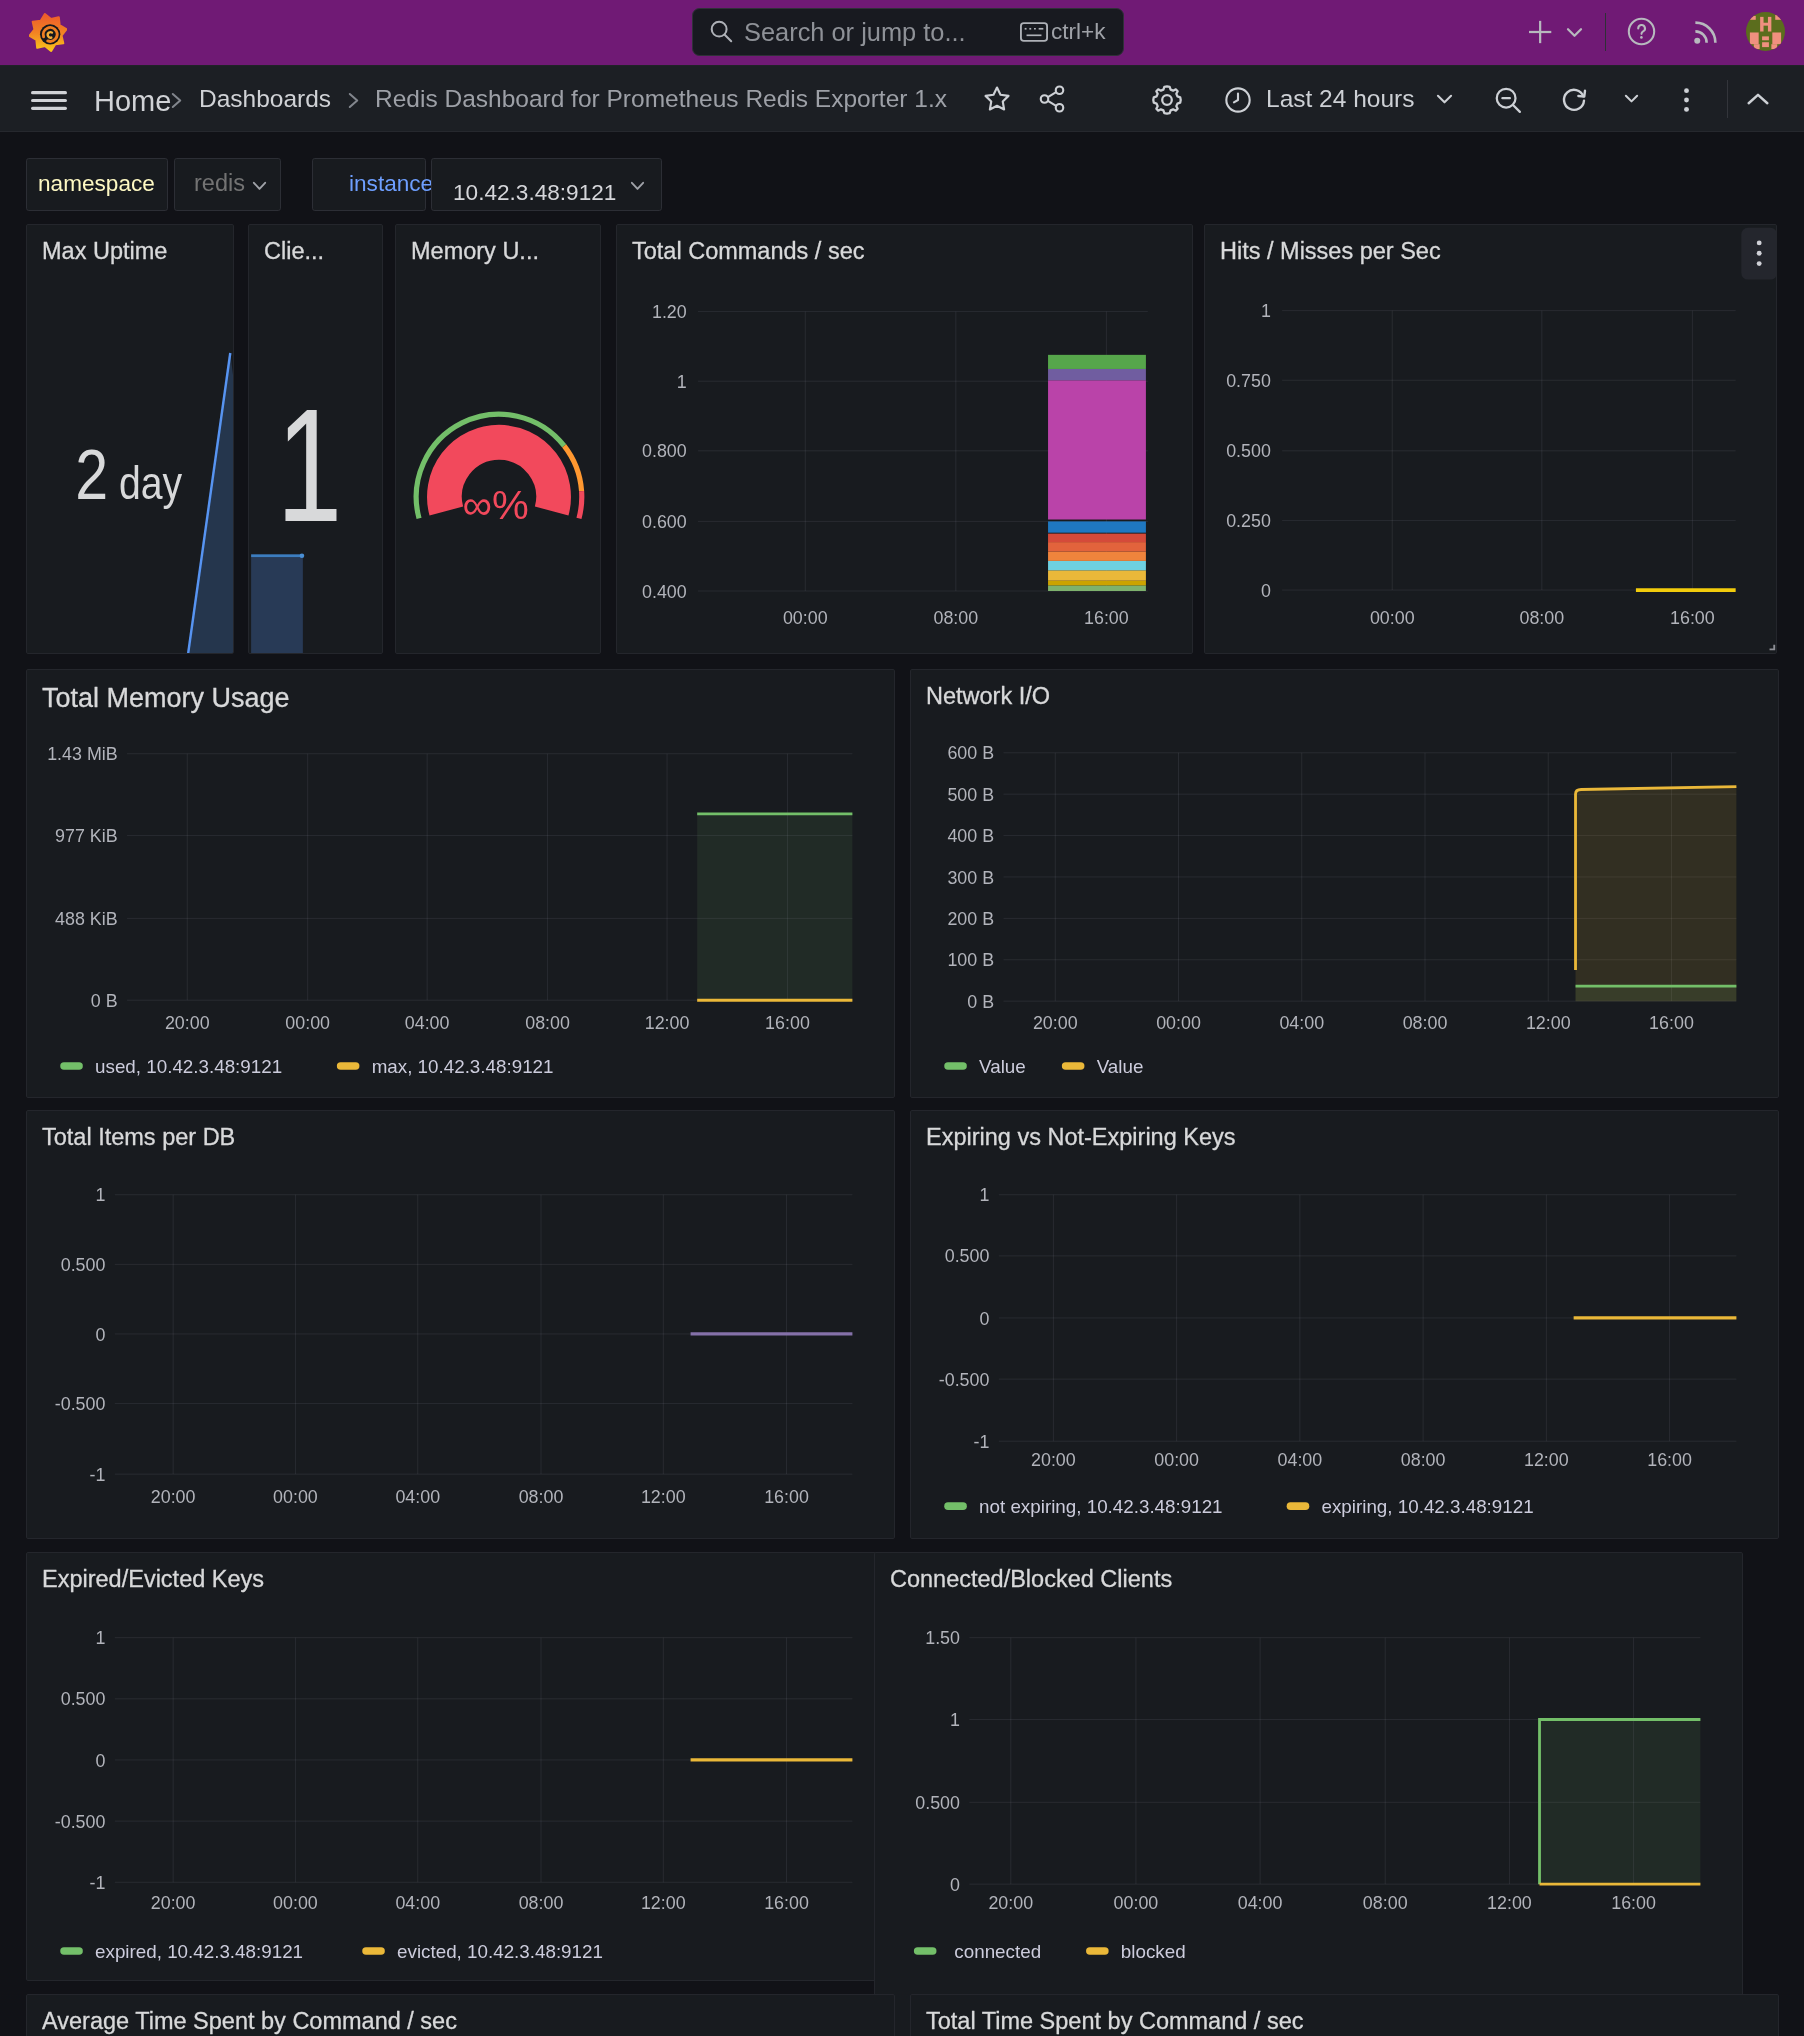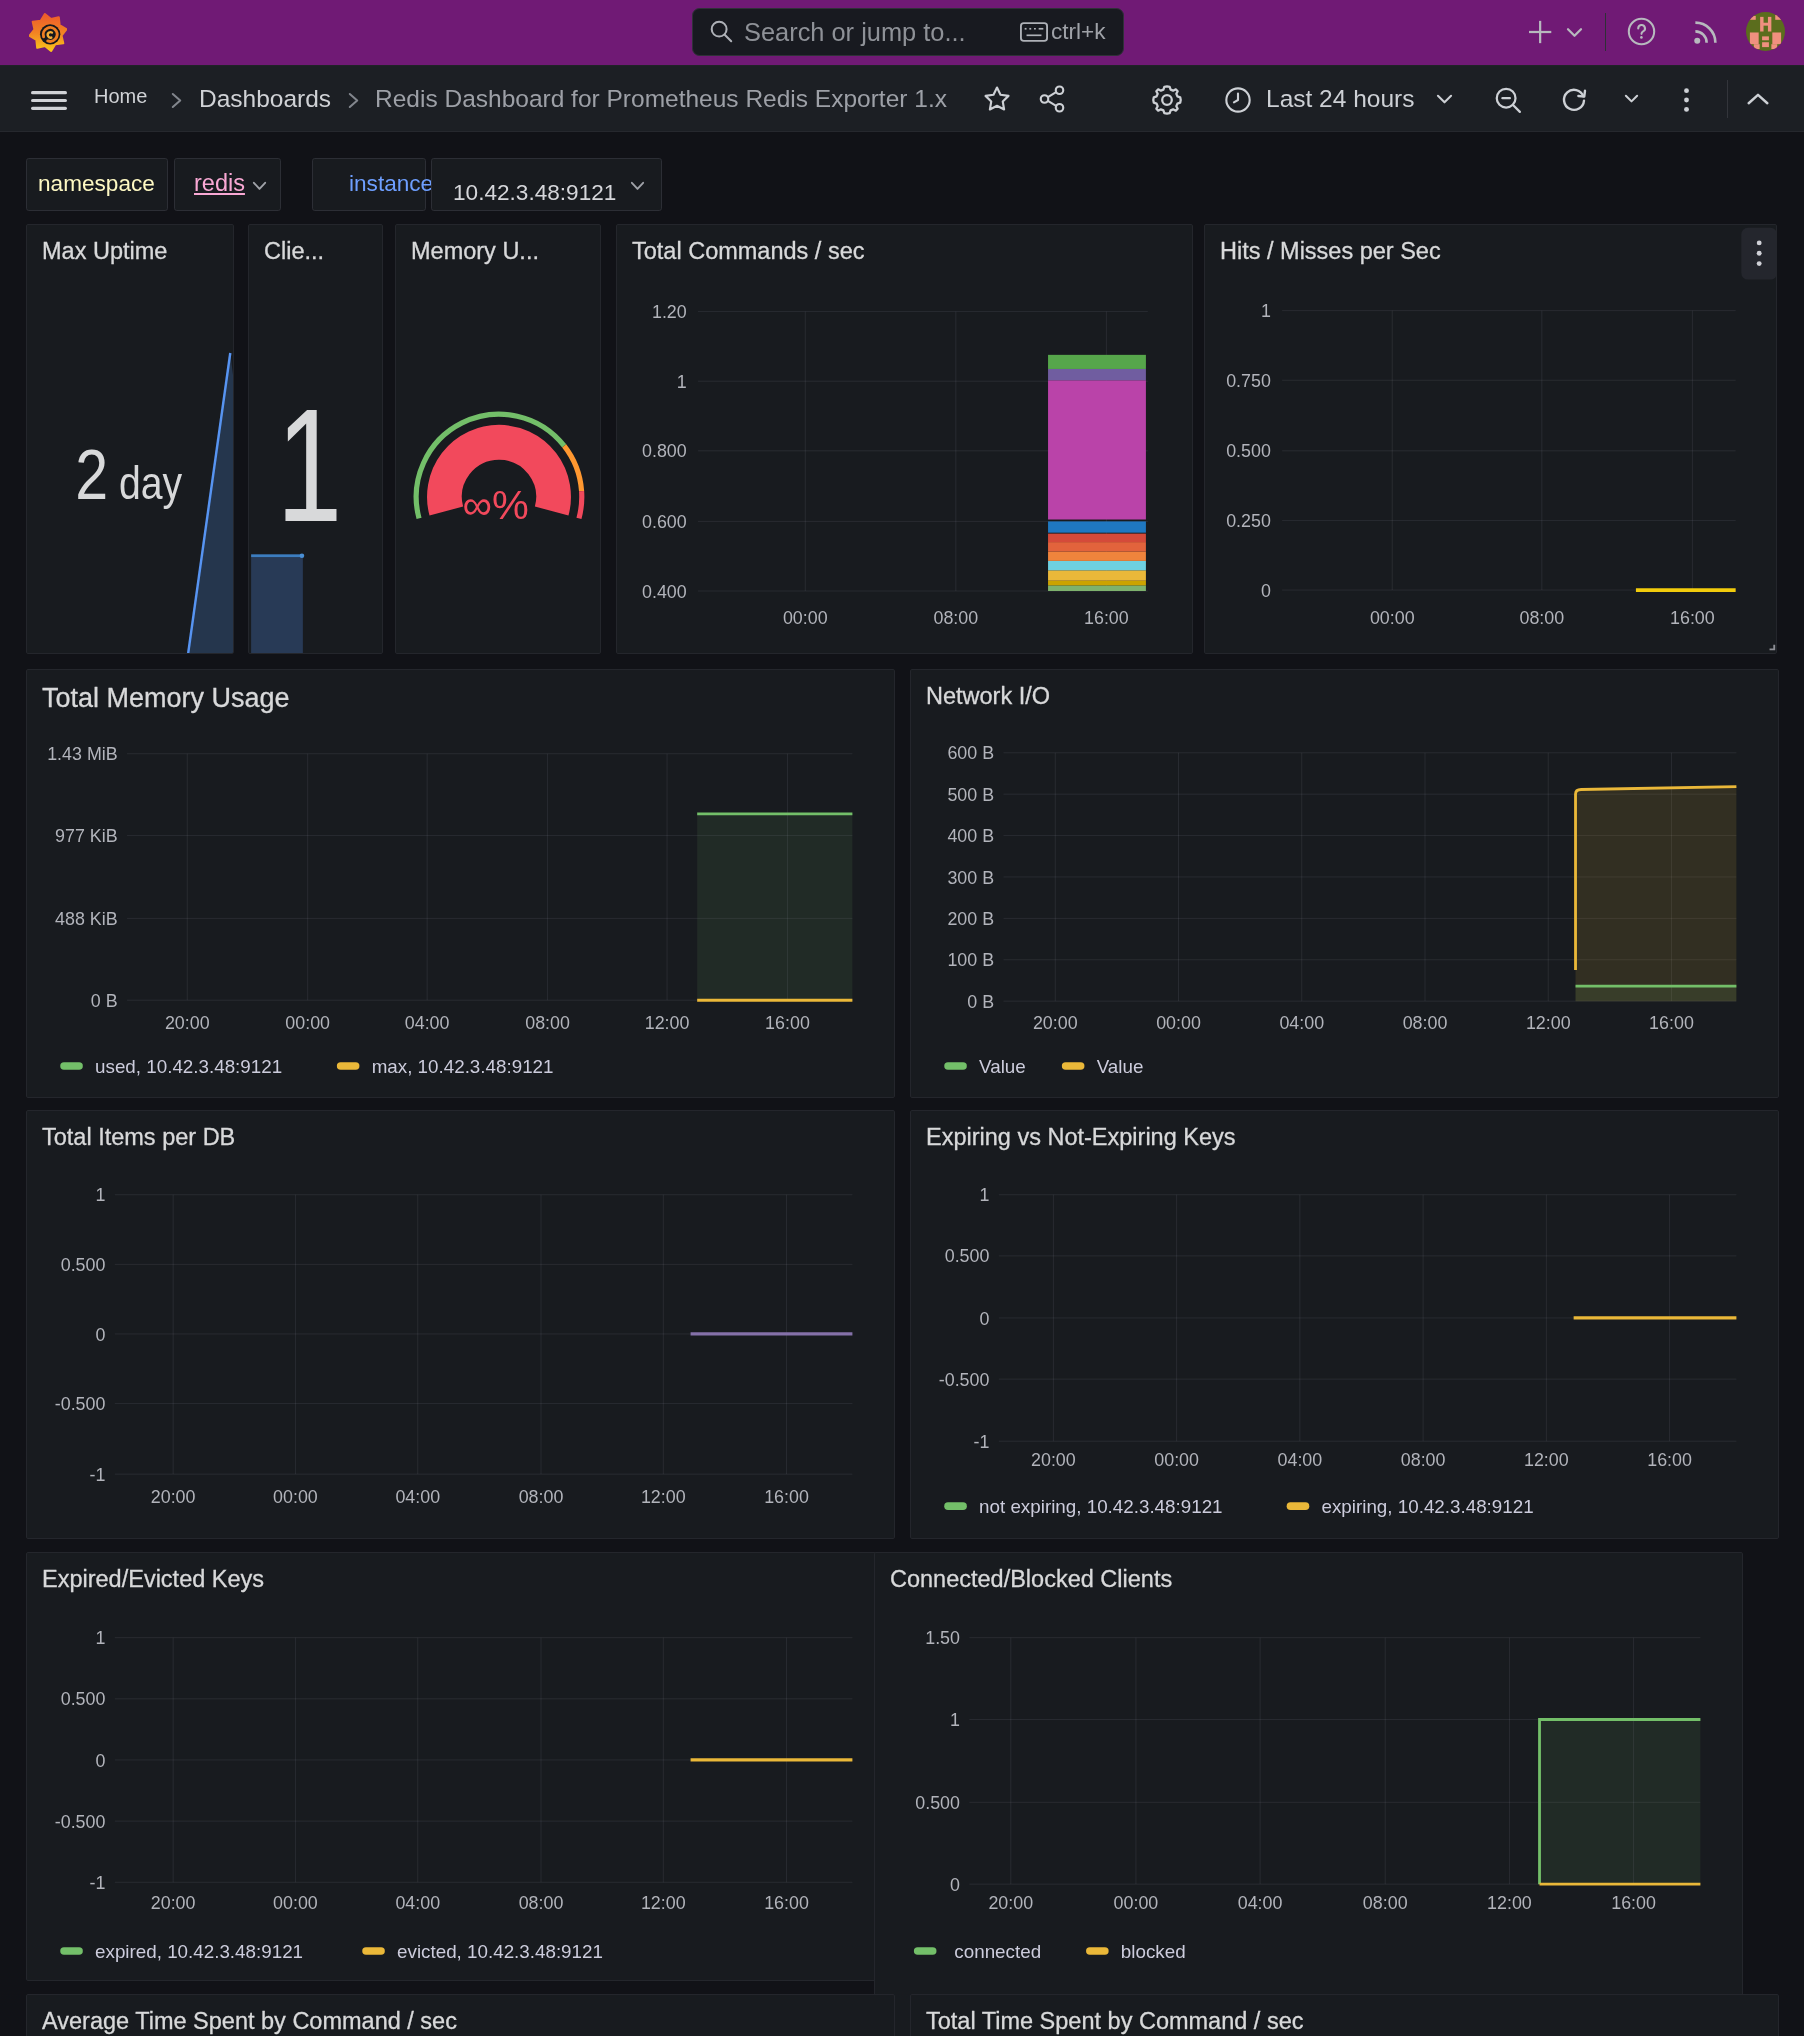--- a/index.html
+++ b/index.html
@@ -70,21 +70,21 @@
         <rect x="16.5" y="31" width="7" height="5" fill="#f0907f"></rect>
       </g>
     </svg>
 </div>
 <div class="abs" style="left:0;top:66px;width:1804px;height:66px;background:#1c1f24;border-bottom:0.9px solid #26282e;">
 <svg class="abs" style="left:31px;top:24.5px;" width="36" height="19" viewBox="0 0 38 20">
 <rect x="0" y="0" width="38" height="3.4" rx="1.7" fill="#d0d2d6"></rect>
 <rect x="0" y="8.3" width="38" height="3.4" rx="1.7" fill="#d0d2d6"></rect>
 <rect x="0" y="16.6" width="38" height="3.4" rx="1.7" fill="#d0d2d6"></rect>
     </svg>
-<div class="abs" style="left:94px;top:19px;font-size:20px;color:#d0d2d6;">Home</div>
+<div class="abs" style="left:94px;top:19px;font-size:29px;color:#d0d2d6;">Home</div>
 <svg class="abs" style="left:170px;top:24.5px;" width="13" height="19" viewBox="0 0 14 20">
       <polyline points="3,3 11,10 3,17" fill="none" stroke="#82868d" stroke-width="2.2" stroke-linecap="round" stroke-linejoin="round"></polyline>
     </svg>
 <div class="abs" style="left:199px;top:19px;font-size:24.5px;color:#d0d2d6;">Dashboards</div>
 <svg class="abs" style="left:347px;top:24.5px;" width="13" height="19" viewBox="0 0 14 20">
       <polyline points="3,3 11,10 3,17" fill="none" stroke="#82868d" stroke-width="2.2" stroke-linecap="round" stroke-linejoin="round"></polyline>
     </svg>
 <div class="abs" style="left:375px;top:19px;font-size:24.5px;color:#9da0a7;">Redis Dashboard for Prometheus Redis Exporter 1.x</div>
 </div>
 <svg class="abs" style="left:981px;top:84px;" width="32" height="30" viewBox="0 0 24 24">
@@ -126,21 +126,21 @@
     <circle cx="8" cy="16" r="2.6" fill="#cdd0d5"></circle>
     <circle cx="8" cy="26" r="2.6" fill="#cdd0d5"></circle>
   </svg>
 <div class="abs" style="left:1727px;top:80px;width:0.9px;height:38px;background:#33353b;"></div>
 <svg class="abs" style="left:1744px;top:90px;" width="28" height="19" viewBox="0 0 30 20">
     <polyline points="5,14 15,5 25,14" fill="none" stroke="#cdd0d5" stroke-width="2.6" stroke-linecap="round" stroke-linejoin="round"></polyline>
   </svg>
 <div class="abs" style="left:26px;top:158px;width:142px;height:53px;background:#181b1f;border:0.9px solid #2c2e35;border-radius:2.8px;"></div>
 <div class="abs" style="left:38px;top:171px;font-size:22.6px;font-weight:500;color:#fef9c3;text-align:right;">namespace</div>
 <div class="abs" style="left:174px;top:158px;width:107px;height:53px;background:#181b1f;border:0.9px solid #2c2e35;border-radius:2.8px;"></div>
-<div class="abs" style="left:194px;top:170px;font-size:23.5px;color:#f9a8d4;text-decoration:underline;">redis</div>
+<div class="abs" style="left:194px;top:170px;font-size:23.5px;color:#737373;">redis</div>
 <svg class="abs" style="left:251px;top:180px;" width="17" height="12.2" viewBox="0 0 18 13">
     <polyline points="3,3 9,9.5 15,3" fill="none" stroke="#9fa2a8" stroke-width="2" stroke-linecap="round" stroke-linejoin="round"></polyline>
   </svg>
 <div class="abs" style="left:312px;top:158px;width:114px;height:53px;background:#181b1f;border:0.9px solid #2c2e35;border-radius:2.8px;"></div>
 <div class="abs" style="left:329px;top:171px;font-size:22.6px;font-weight:500;color:#6e9fff;margin-left:20px;">instance</div>
 <div class="abs" style="left:431px;top:158px;width:231px;height:53px;background:#181b1f;border:0.9px solid #2c2e35;border-radius:2.8px;"></div>
 <div class="abs" style="left:453px;top:180px;font-size:22.6px;color:#d5d6da;">10.42.3.48:9121</div>
 <svg class="abs" style="left:629px;top:180px;" width="17" height="12.2" viewBox="0 0 18 13">
     <polyline points="3,3 9,9.5 15,3" fill="none" stroke="#9fa2a8" stroke-width="2" stroke-linecap="round" stroke-linejoin="round"></polyline>
   </svg>

